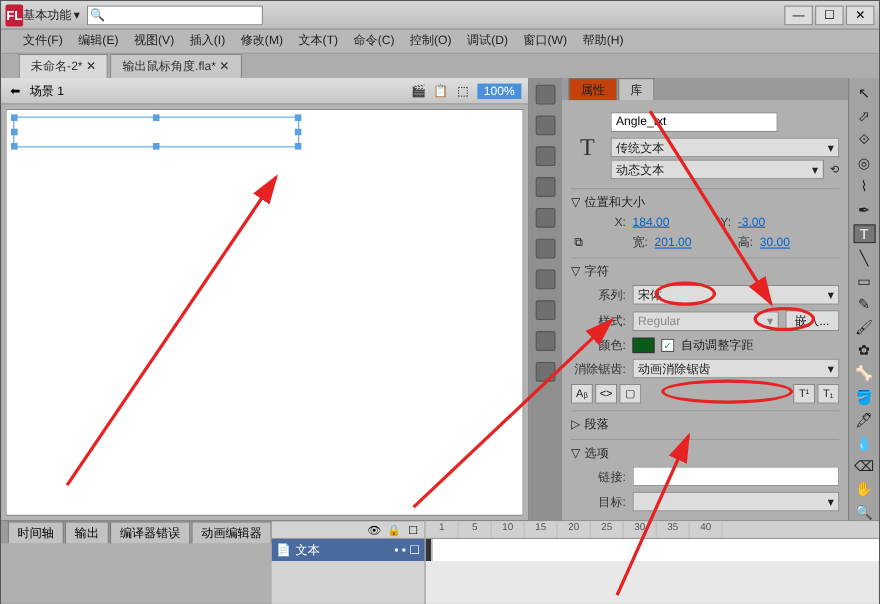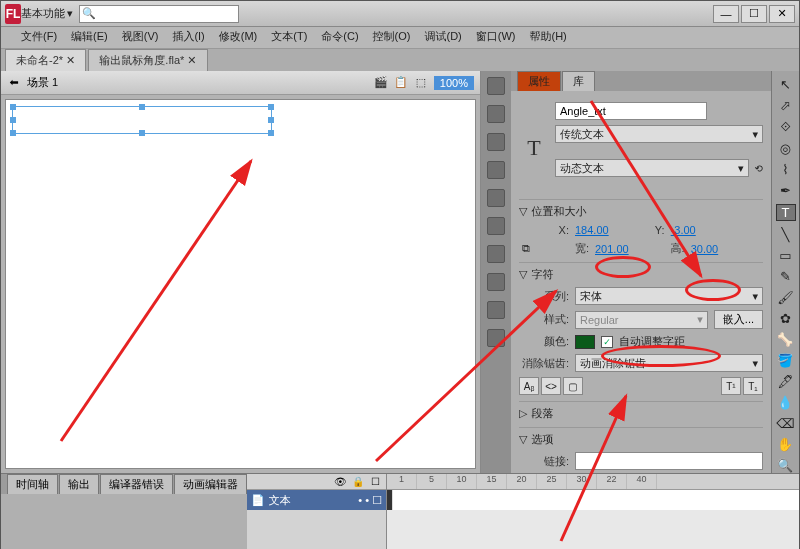--- a/index.html
+++ b/index.html
@@ -7,21 +7,21 @@
 .app{width:800px;height:549px;background:#b3b3b3;position:relative;border:1px solid #555}
 .titlebar{height:26px;background:linear-gradient(#d8d8d8,#bcbcbc);display:flex;align-items:center;border-bottom:1px solid #888}
 .fl-logo{width:16px;height:20px;background:#c41e3a;color:#fff;font-weight:bold;font-size:12px;display:flex;align-items:center;justify-content:center;margin-left:4px;border-radius:2px}
 .title-mid{flex:1;display:flex;justify-content:flex-start;align-items:center;gap:6px}
 .title-mid .dd{font-size:11px;color:#222;display:flex;align-items:center;gap:2px}
 .search-box{width:160px;height:18px;background:#fff;border:1px solid #888;display:flex;align-items:center;padding:0 3px;font-size:11px;color:#888}
 .win-btns{display:flex;gap:2px;margin-right:4px}
 .win-btn{width:26px;height:18px;border:1px solid #888;background:#ddd;font-size:11px;display:flex;align-items:center;justify-content:center}
 .menubar{height:22px;background:#b8b8b8;display:flex;align-items:flex-start;padding:0 14px;gap:2px;border-bottom:1px solid #999;font-size:11px;color:#222}
 .menubar span{padding:2px 6px}
-.doctabs{height:22px;background:#adadad;display:flex;align-items:end;padding:0 4px;gap:2px;font-size:11px}
+.doctabs{height:22px;background:#adadad;display:flex;align-items:end;padding:0 16px;gap:2px;font-size:11px}
 .doctab{background:#c7c7c7;padding:3px 10px;border:1px solid #888;border-bottom:none;color:#333}
 .doctab.active{background:#d9d9d9}
 .workrow{height:402px;display:flex}
 .stage-wrap{width:480px;display:flex;flex-direction:column;border-right:1px solid #888}
 .scenebar{height:24px;background:linear-gradient(#e0e0e0,#c5c5c5);display:flex;align-items:center;padding:0 6px;font-size:11px;gap:6px;border-bottom:1px solid #999}
 .scenebar .spacer{flex:1}
 .scenebar .zoom{background:#4a90d9;color:#fff;padding:1px 6px;font-size:11px}
 .ico{width:14px;height:14px;display:inline-flex;align-items:center;justify-content:center;font-size:11px}
 .canvas{flex:1;background:#fff;position:relative;margin:4px;border:1px solid #888}
 .textbox{position:absolute;left:6px;top:6px;width:260px;height:28px;border:1px solid #5aa3e0;display:flex;align-items:center;padding:0 4px}
@@ -152,21 +152,21 @@
         <div class="prow">
           <div class="T-icon">T</div>
           <div style="flex:1">
             <input class="pinput" style="margin-bottom: 3px;" value="Angle_txt">
             <div class="prow" style="margin:2px 0">
                 <div class="pdd">
                   <span>传统文本</span>
                   <span>▾</span>
                 </div>
               </div>
-            <div class="prow" style="margin:16px 0">
+            <div class="prow" style="margin:2px 0">
                 <div class="pdd">
                   <span>动态文本</span>
                   <span>▾</span>
                 </div>
                 <span style="font-size:10px">⟲</span>
               </div>
           </div>
         </div>
 
         <div class="psec">
@@ -288,21 +288,21 @@
       </div>
       <div class="frames">
         <div class="ruler">
           <span>1</span>
             <span>5</span>
             <span>10</span>
             <span>15</span>
             <span>20</span>
             <span>25</span>
             <span>30</span>
-            <span>22</span>
+            <span>35</span>
             <span>40</span>
         </div>
         <div class="track">
             <div class="frame-cell key"></div>
           </div>
       </div>
     </div>
   </div>
 
   <div class="circ" style="left:594px;top:255px;width:56px;height:22px"></div>

